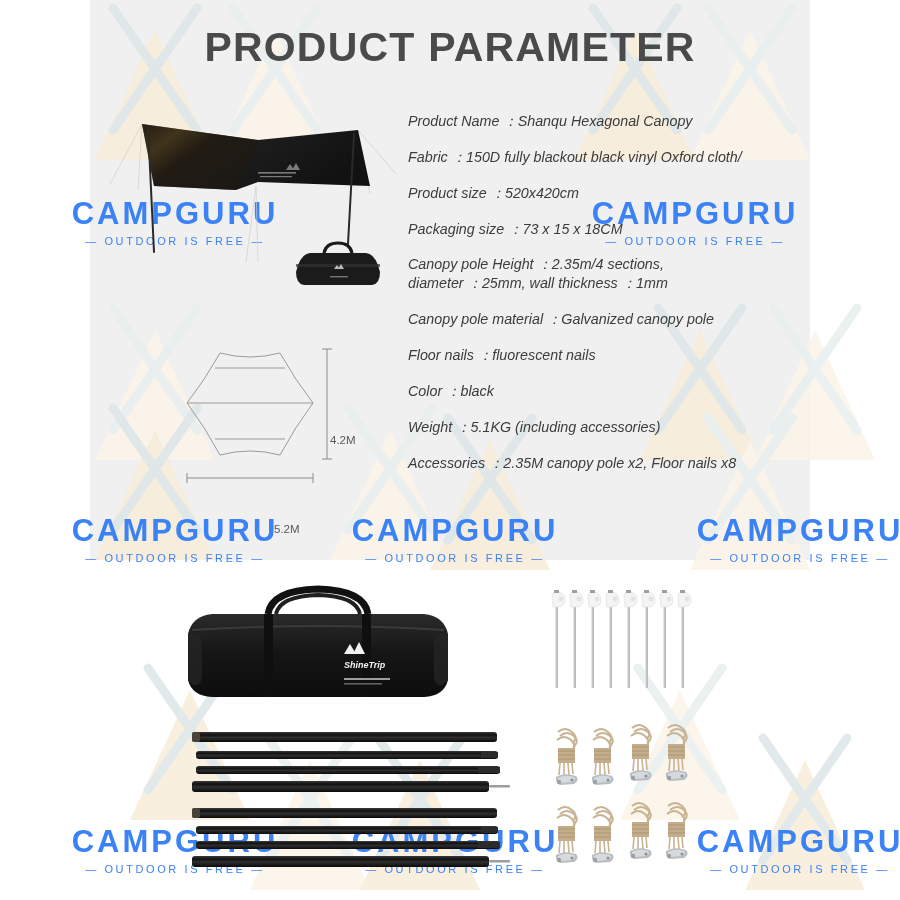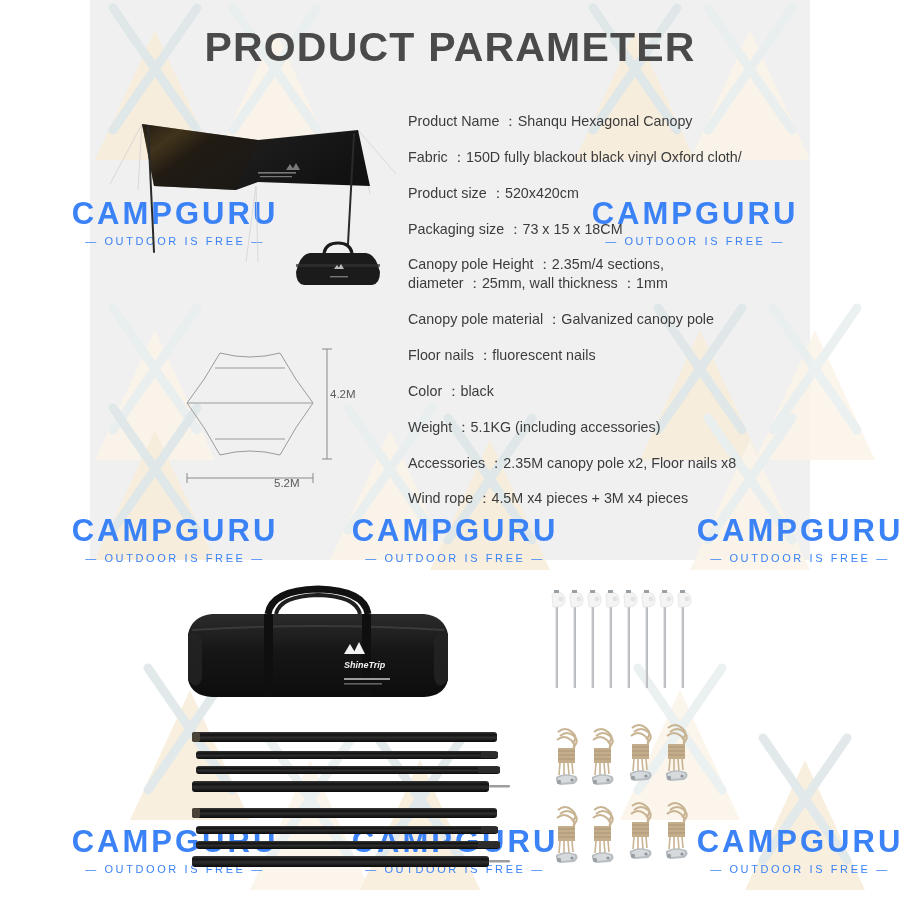--- a/index.html
+++ b/index.html
@@ -96,20 +96,21 @@
     top: 112px;
     width: 400px;
     z-index: 6;
   }
   .spec-row {
     font-size: 14.3px;
     color: #3c3c3c;
     line-height: 1.32;
     margin-bottom: 17px;
     white-space: pre-line;
+    font-style: italic;
   }
 
   
   .canopy-photo {
     position: absolute;
     left: 108px;
     top: 112px;
     width: 290px;
     height: 180px;
     z-index: 5;
@@ -130,20 +131,21 @@
     top: 335px;
     width: 200px;
     height: 165px;
     z-index: 5;
   }
   .dim-label {
     position: absolute;
     font-size: 11.5px;
     color: #5a5a5a;
     z-index: 6;
+    margin-top: 46px;
   }
   .dim-h { left: 330px; top: 388px; }
   .dim-w { left: 232px; top: 477px; padding-left: 42px; }
 
   
   .bag-large {
     position: absolute;
     left: 172px;
     top: 582px;
     width: 290px;
@@ -328,21 +330,20 @@
     <div class="spec-row">Fabric ：150D fully blackout black vinyl Oxford cloth/</div>
     <div class="spec-row">Product size ：520x420cm</div>
     <div class="spec-row">Packaging size ：73 x 15 x 18CM</div>
     <div class="spec-row">Canopy pole Height ：2.35m/4 sections,
 diameter ：25mm, wall thickness ：1mm</div>
     <div class="spec-row">Canopy pole material ：Galvanized canopy pole</div>
     <div class="spec-row">Floor nails ：fluorescent nails</div>
     <div class="spec-row">Color ：black</div>
     <div class="spec-row">Weight ：5.1KG (including accessories)</div>
     <div class="spec-row">Accessories ：2.35M canopy pole x2, Floor nails x8</div>
-    <div class="spec-row">Wind rope ：4.5M x4 pieces + 3M x4 pieces</div>
   </div>
 
   <svg class="bag-large" viewBox="0 0 290 128">
     <defs>
       <linearGradient id="bagGrad" x1="0" y1="0" x2="0" y2="1">
         <stop offset="0%" stop-color="#2b2b2b"></stop>
         <stop offset="45%" stop-color="#161616"></stop>
         <stop offset="100%" stop-color="#0d0d0d"></stop>
       </linearGradient>
     </defs>

